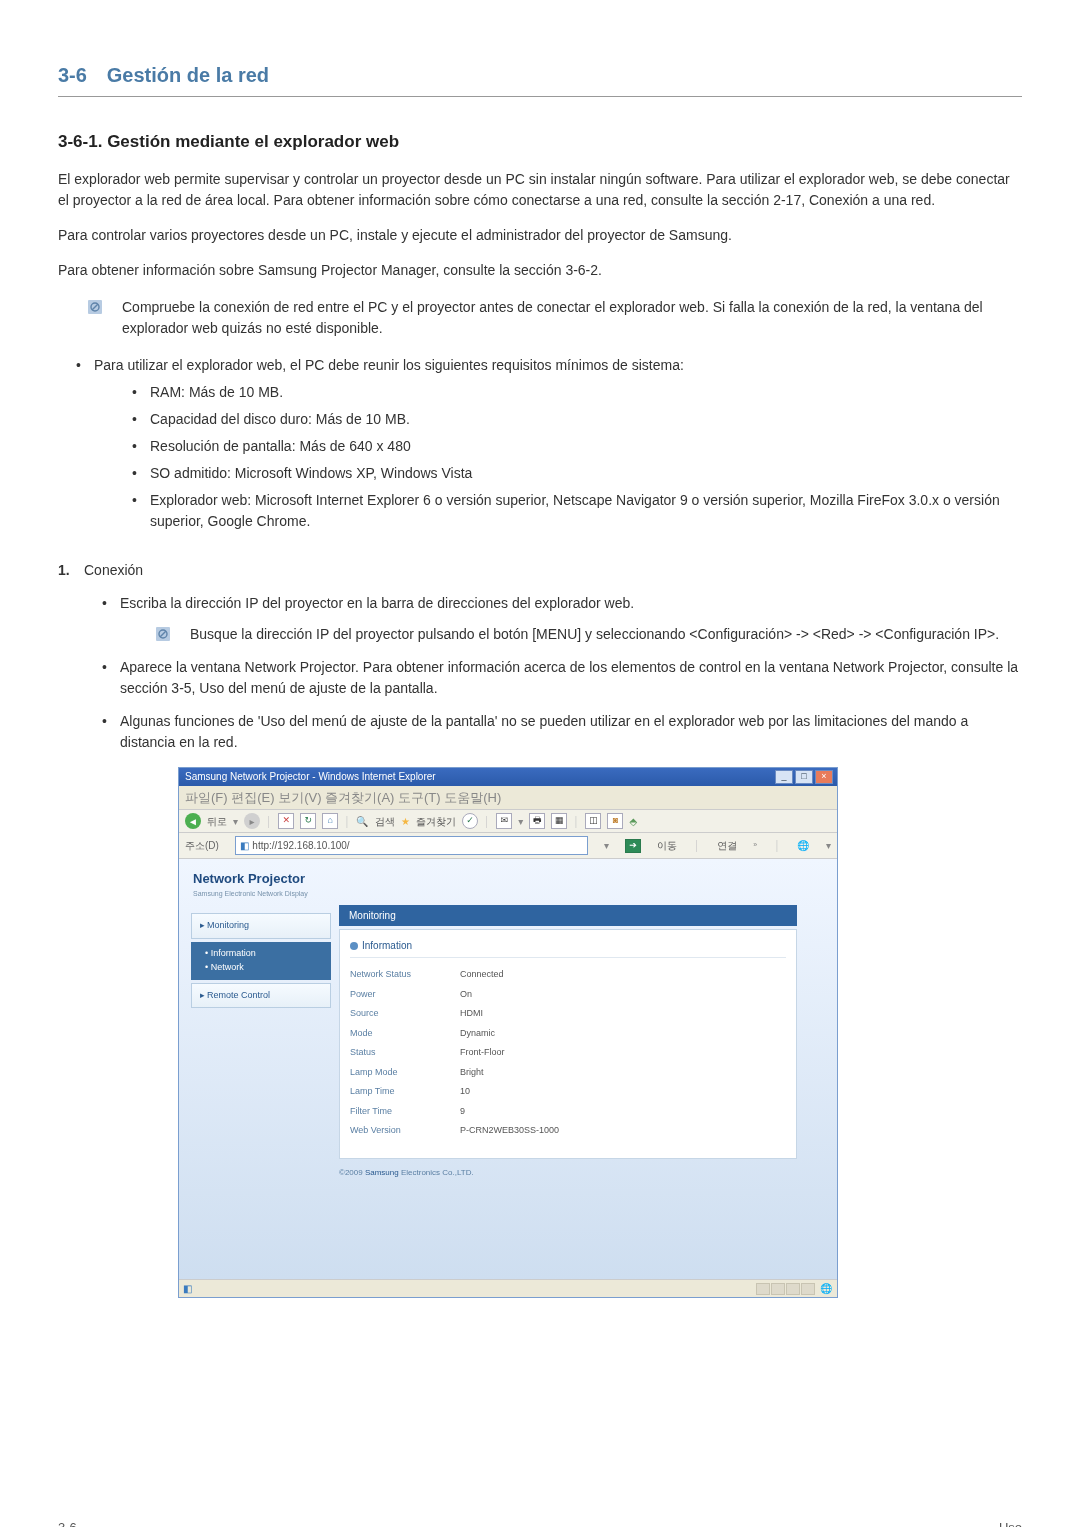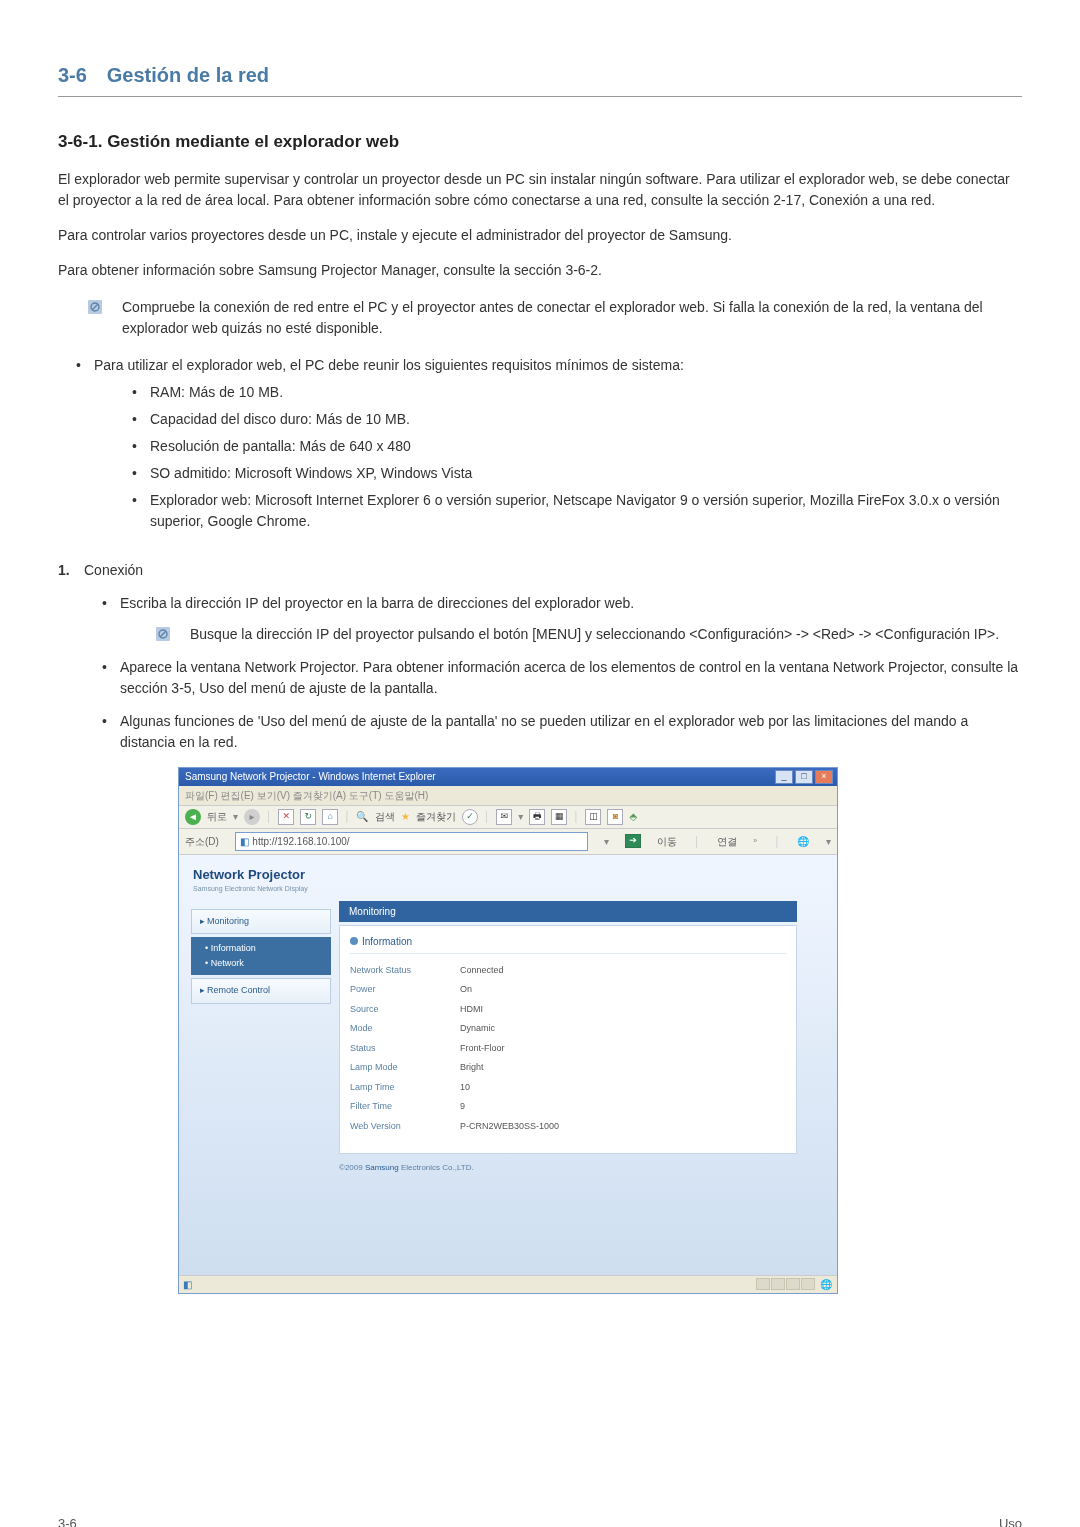--- a/index.html
+++ b/index.html
@@ -142,21 +142,21 @@
       justify-content: space-between;
       background: linear-gradient(#3a6bbf, #2b5aaa);
       color: #fff;
       padding: 2px 4px 2px 6px;
       height: 18px;
     }
     .titlebar-text { font-size: 10px; white-space: nowrap; }
     .winbtns { display: flex; gap: 2px; }
     .winbtn { width: 18px; height: 14px; background:#d8e4f5; border:1px solid #6b8bc2; display:flex; align-items:center; justify-content:center; font-size:9px; color:#234; }
     .winbtn.close{ background:#e87b5a; color:#fff;}
-    .menubar { background:#ece9d8; color:#888; padding:2px 6px; font-size:10px; border-bottom:1px solid #ccc;}
+    .menubar { background:#ece9d8; color:#888; padding:2px 6px; font-size:13px; border-bottom:1px solid #ccc;}
     .toolbar { background:#f2f1e8; padding:3px 6px; display:flex; align-items:center; gap:6px; border-bottom:1px solid #ccc;}
     .tbicon{width:16px;height:16px;border-radius:50%;display:inline-flex;align-items:center;justify-content:center;font-size:10px;}
     .back{background:#4caf50;color:#fff;}
     .fwd{background:#d0d0d0;color:#888;}
     .tbsq{width:16px;height:16px;background:#fff;border:1px solid #aab;display:inline-flex;align-items:center;justify-content:center;font-size:9px;}
     .addrbar{background:#f2f1e8;padding:3px 6px;display:flex;align-items:center;gap:16px;border-bottom:1px solid #ccc;}
     .addr-input{flex:1;background:#fff;border:1px solid #7a9ecf;padding:1px 4px;font-size:10px;color:#555;display:flex;align-items:center;gap:3px;}
     .gobtn{width:16px;height:14px;background:#2e8b57;color:#fff;display:inline-flex;align-items:center;justify-content:center;font-size:9px;border:1px solid #2a7a4d;}
     .content-area{display:flex;background:linear-gradient(#f0f6ff,#cedef0);min-height:420px;position:relative;}
     .np-header{position:absolute;left:14px;top:10px;color:#1f4a7f;}

